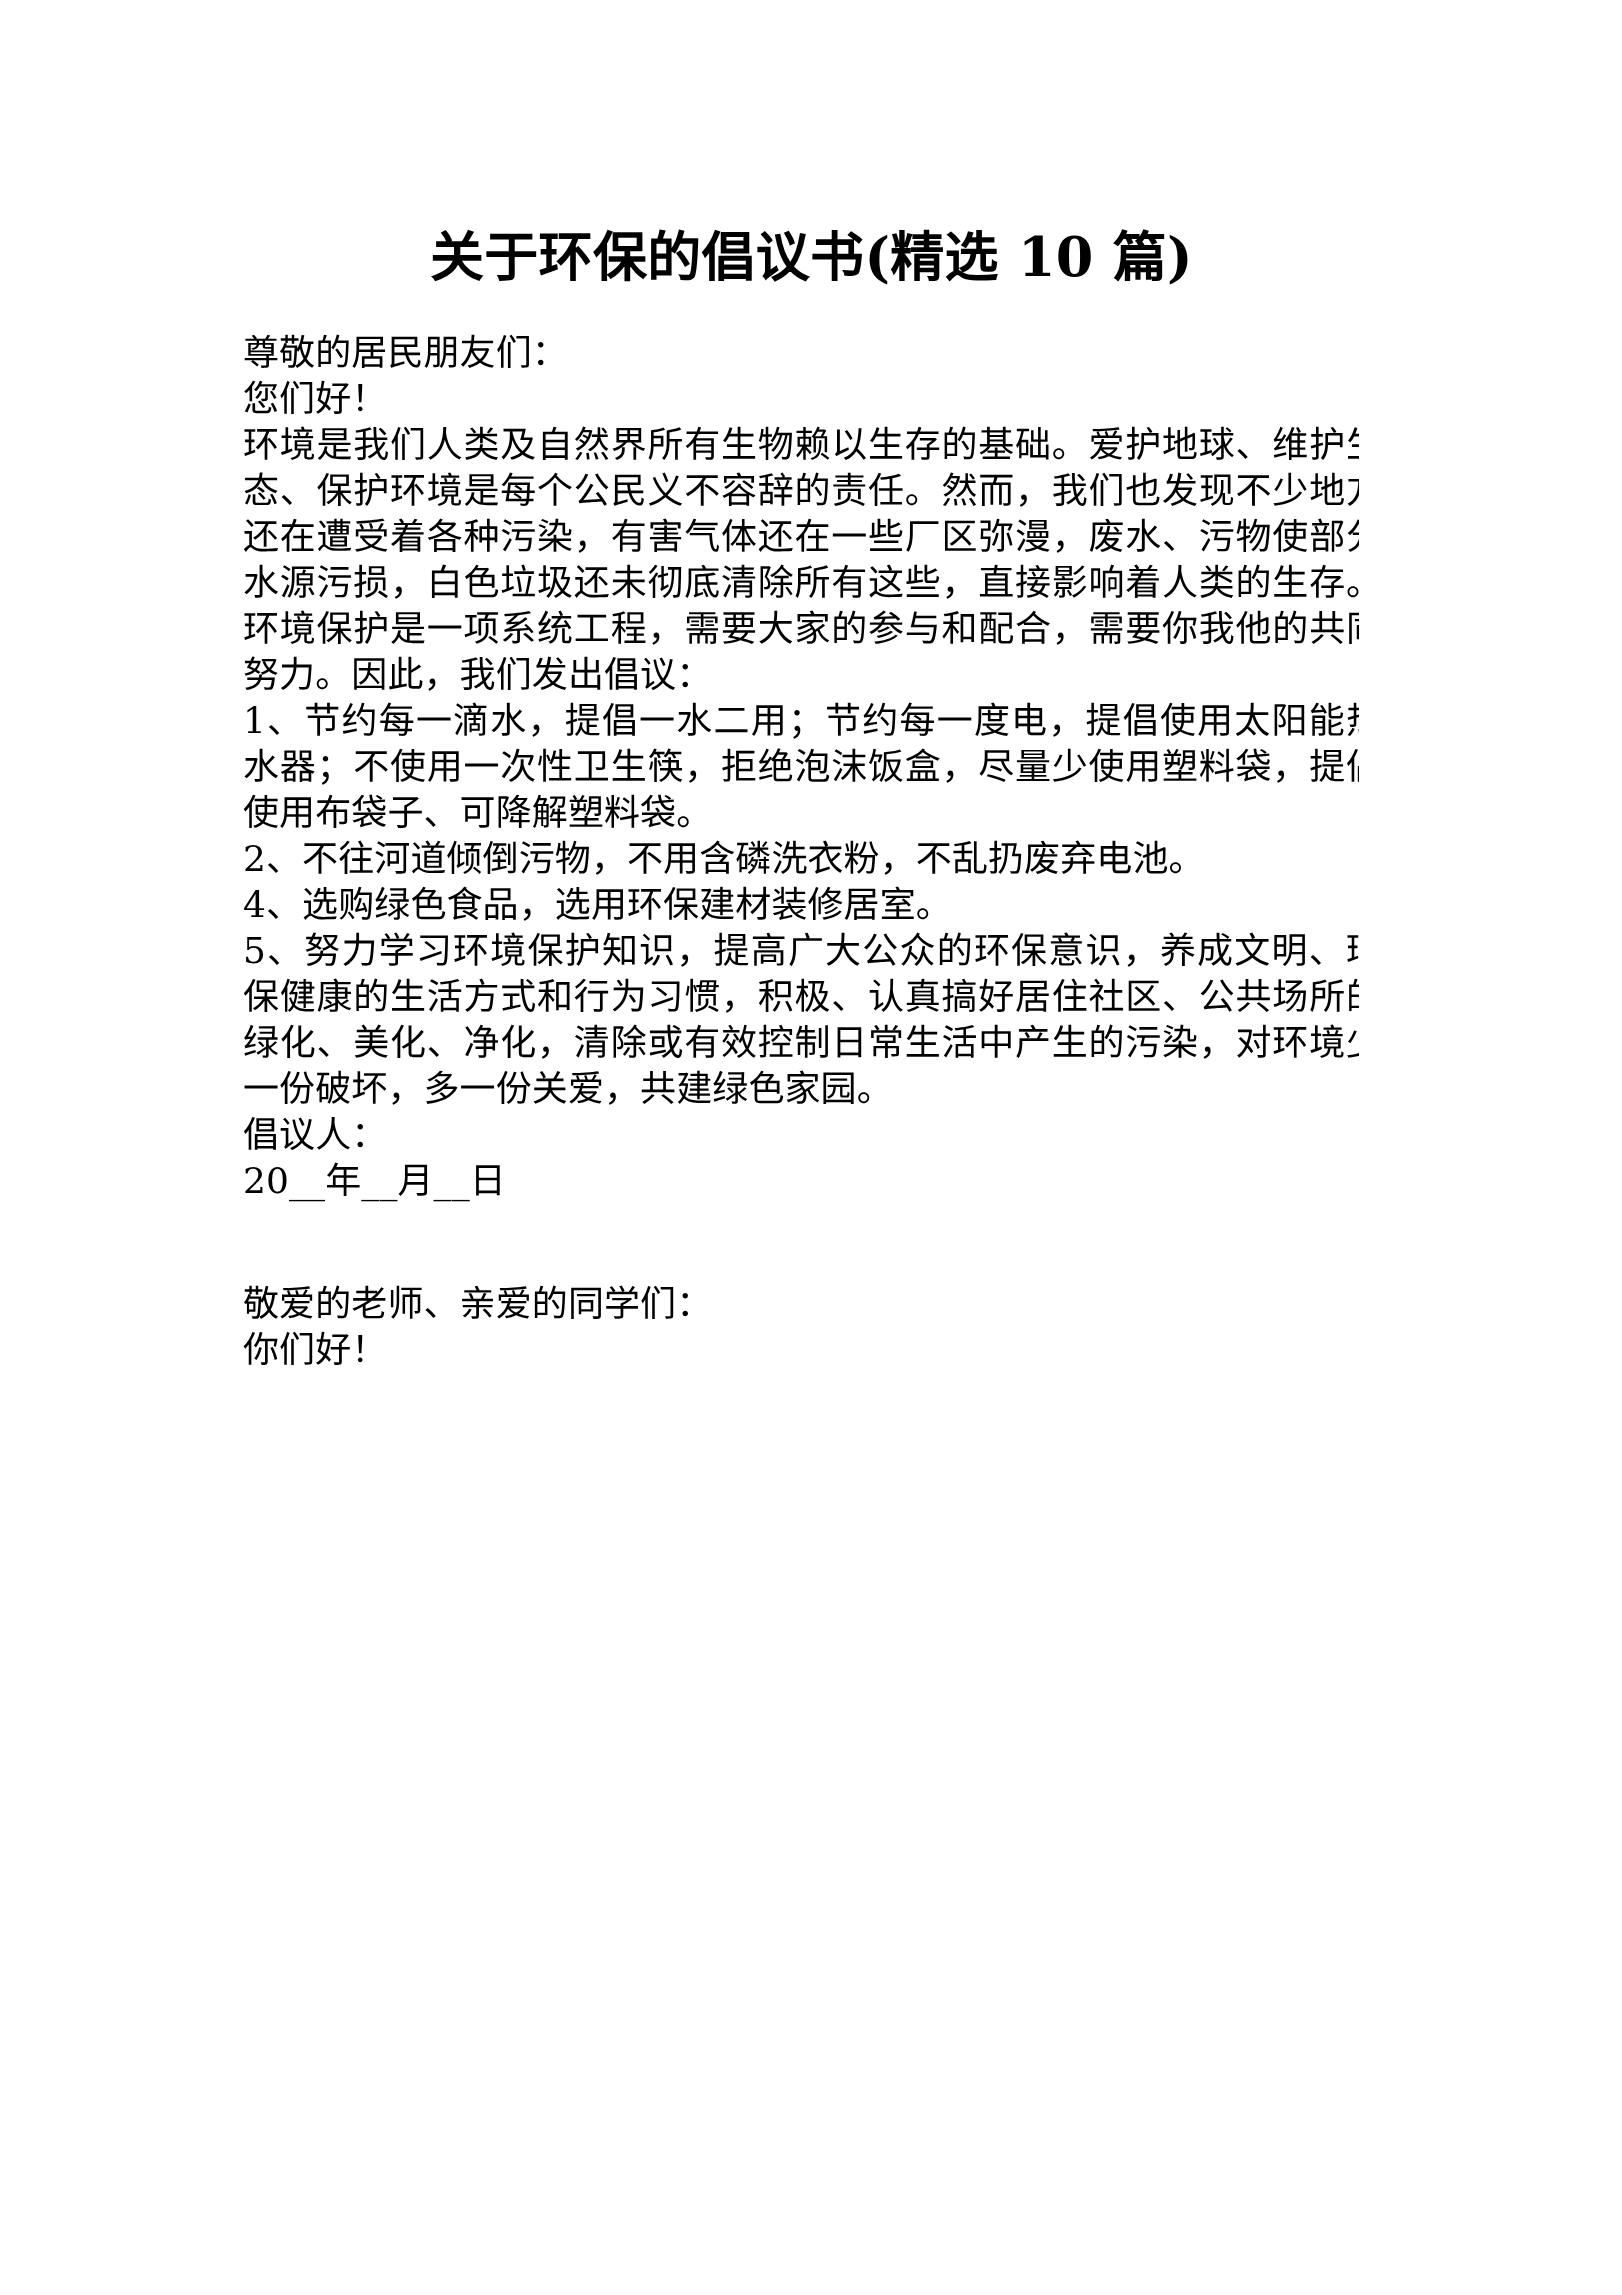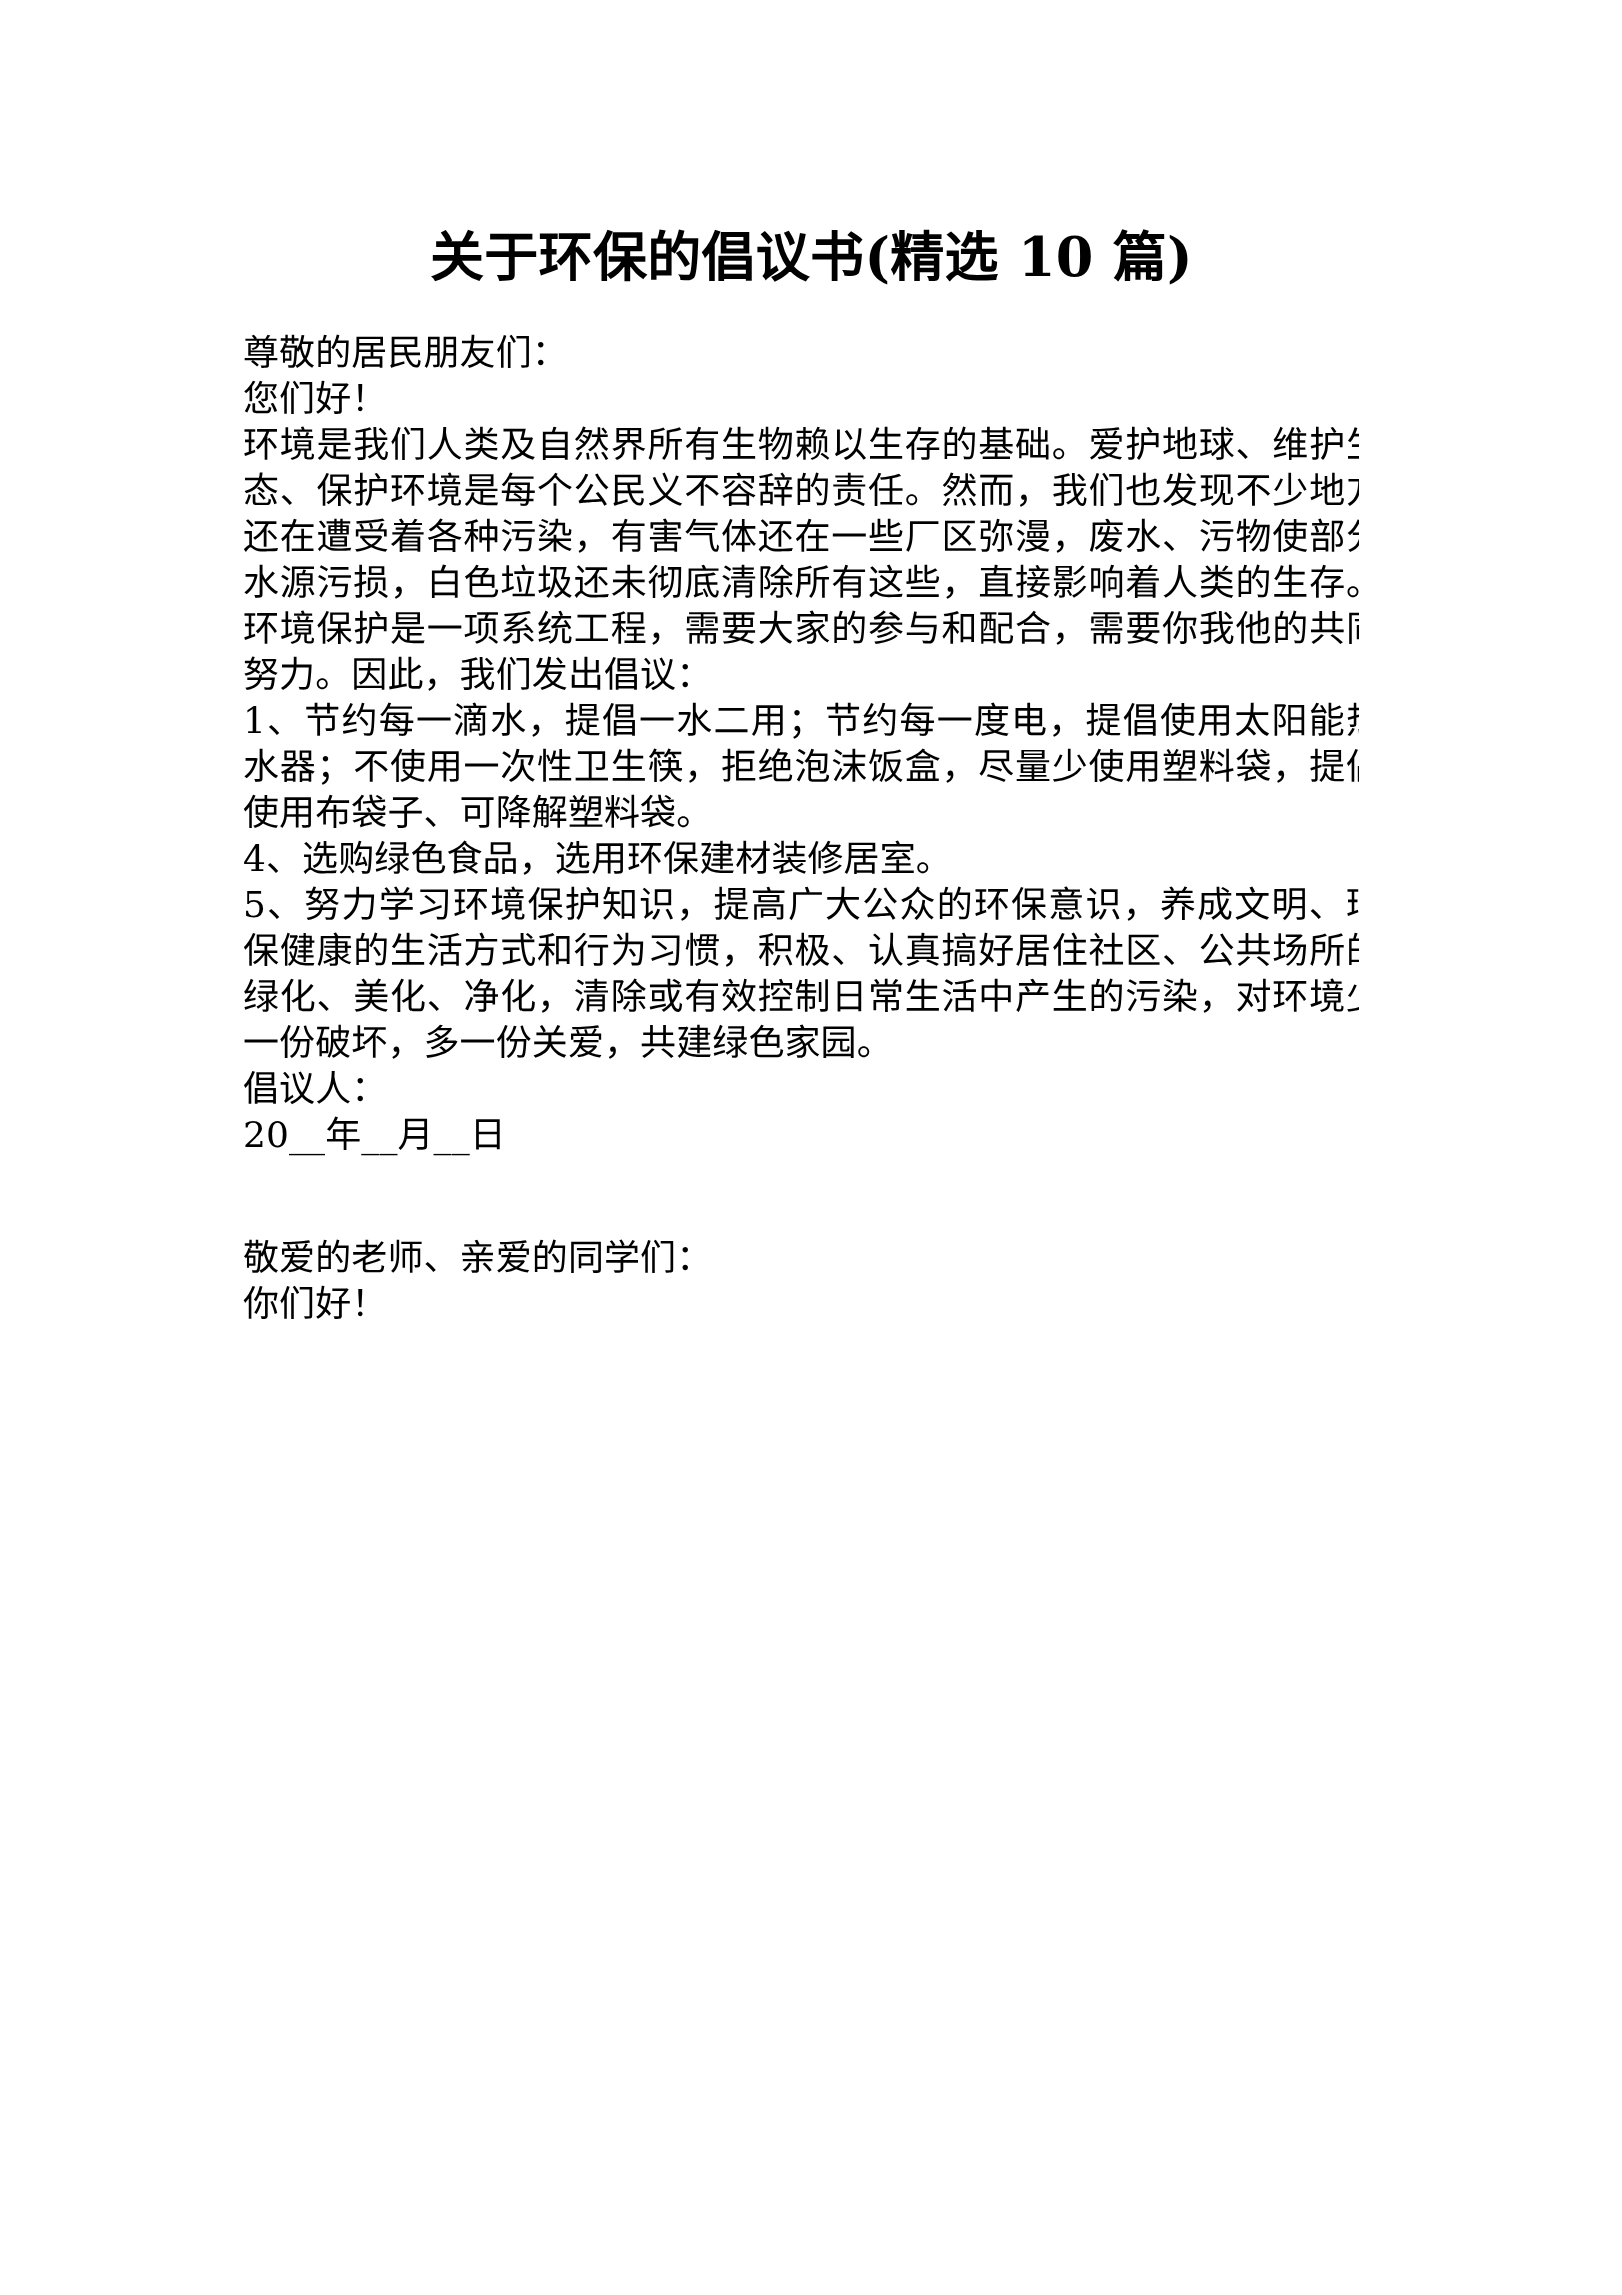--- a/index.html
+++ b/index.html
@@ -71,20 +71,21 @@
   <div class="body-block">
 
     <p class="para short">尊敬的居民朋友们：</p>
 
     <p class="para short">您们好！</p>
 
     <p class="para">环境是我们人类及自然界所有生物赖以生存的基础。爱护地球、维护生态、保护环境是每个公民义不容辞的责任。然而，我们也发现不少地方还在遭受着各种污染，有害气体还在一些厂区弥漫，废水、污物使部分水源污损，白色垃圾还未彻底清除所有这些，直接影响着人类的生存。环境保护是一项系统工程，需要大家的参与和配合，需要你我他的共同努力。因此，我们发出倡议：</p>
 
     <p class="para">1、节约每一滴水，提倡一水二用；节约每一度电，提倡使用太阳能热水器；不使用一次性卫生筷，拒绝泡沫饭盒，尽量少使用塑料袋，提倡使用布袋子、可降解塑料袋。</p>
 
+    <p class="para">2、不往河道倾倒污物，不用含磷洗衣粉，不乱扔废弃电池。</p>
 
 
     <p class="para">4、选购绿色食品，选用环保建材装修居室。</p>
 
     <p class="para">5、努力学习环境保护知识，提高广大公众的环保意识，养成文明、环保健康的生活方式和行为习惯，积极、认真搞好居住社区、公共场所的绿化、美化、净化，清除或有效控制日常生活中产生的污染，对环境少一份破坏，多一份关爱，共建绿色家园。</p>
 
 
     <p class="para short">倡议人：</p>
 
     <p class="para short">20__年__月__日</p>

